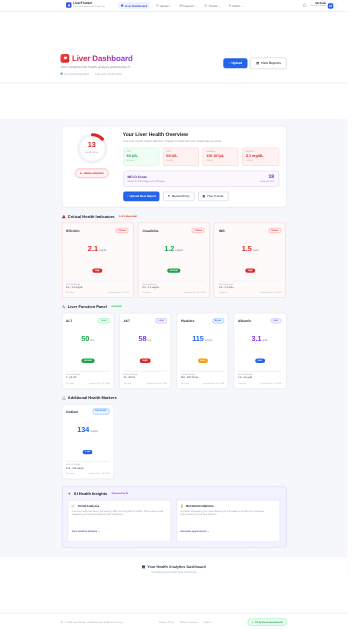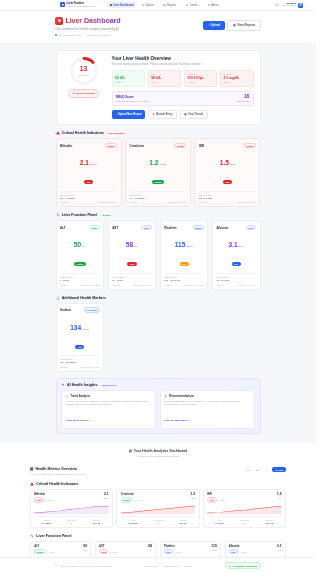--- a/index.html
+++ b/index.html
@@ -3,21 +3,21 @@
 <meta charset="utf-8">
 <style>
   * { box-sizing: border-box; margin: 0; padding: 0; }
   html, body {
     width: 316px; height: 573px;
     font-family: "Liberation Sans", sans-serif;
     background: #ffffff;
     color: #1f2937;
     overflow: hidden;
   }
-  .page { width: 316px; height: 573px; position: relative; display: flex; flex-direction: column; }
+  .page { width: 316px; height: 573px; position: relative; display: flex; flex-direction: column; gap: 32px; }
 
   
   .topnav {
     height: 11px; background: #ffffff; border-bottom: 1px solid #eceff3;
     display: flex; align-items: center; padding: 0 6px; gap: 4px;
     flex: none;
   }
   .brand { display: flex; align-items: center; gap: 1.5px; margin-left: 54px; }
   .brand-mark {
     width: 5px; height: 5px; border-radius: 1.2px;

